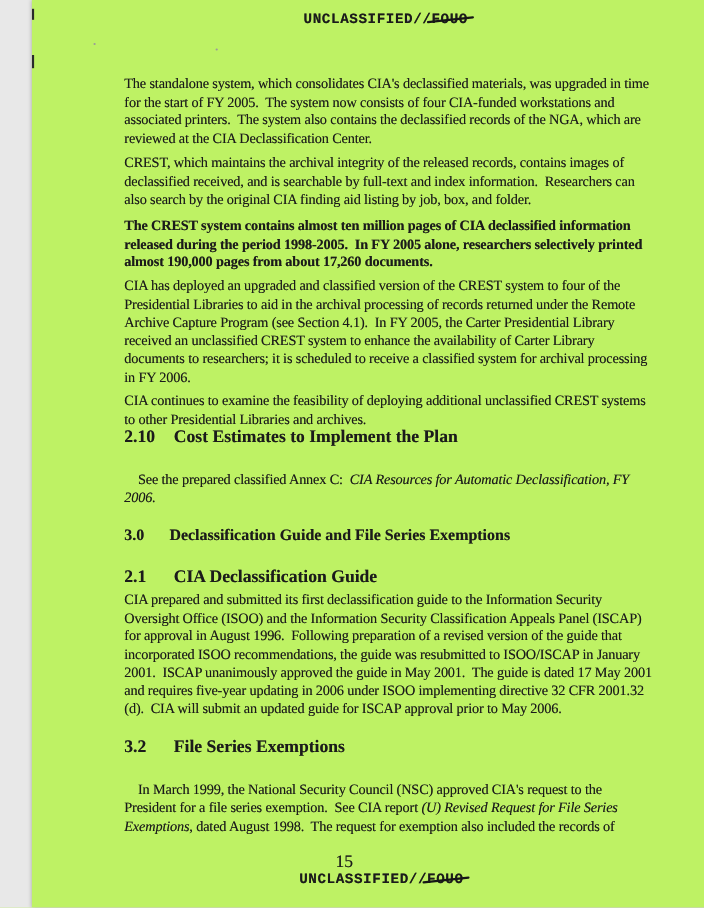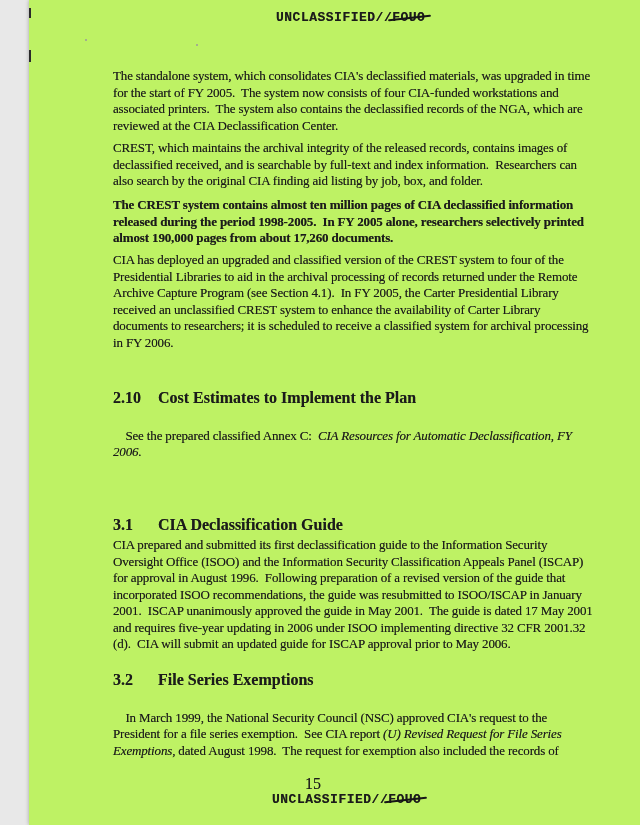--- a/index.html
+++ b/index.html
@@ -68,32 +68,36 @@
   </div>
 
   <div class="block" style="top:68px;">The standalone system, which consolidates CIA's declassified materials, was upgraded in time for the start of FY 2005.  The system now consists of four CIA-funded workstations and associated printers.  The system also contains the declassified records of the NGA, which are reviewed at the CIA Declassification Center.</div>
 
   <div class="block" style="top:140px;">CREST, which maintains the archival integrity of the released records, contains images of declassified received, and is searchable by full-text and index information.  Researchers can also search by the original CIA finding aid listing by job, box, and folder.</div>
 
   <div class="block" style="top:197px;font-weight:bold;">The CREST system contains almost ten million pages of CIA declassified information released during the period 1998-2005.  In FY 2005 alone, researchers selectively printed almost 190,000 pages from about 17,260 documents.</div>
 
   <div class="block" style="top:252px;">CIA has deployed an upgraded and classified version of the CREST system to four of the Presidential Libraries to aid in the archival processing of records returned under the Remote Archive Capture Program (see Section 4.1).  In FY 2005, the Carter Presidential Library received an unclassified CREST system to enhance the availability of Carter Library documents to researchers; it is scheduled to receive a classified system for archival processing in FY 2006.</div>
 
+  <div class="block" style="top:356px;">CIA continues to examine the feasibility of deploying additional unclassified CREST systems to other Presidential Libraries and archives.</div>
 
   <div class="head" style="top:389px;">
     <span class="num">2.10</span><span>Cost Estimates to Implement the Plan</span>
   </div>
 
   <div class="block" style="top:411px;">
     <span>See the prepared classified Annex C:  </span><span class="it">CIA Resources for Automatic Declassification, FY 2006.</span>
   </div>
 
+  <div class="head head-major" style="top:479px;">
+    <span class="num">3.0</span><span>Declassification Guide and File Series Exemptions</span>
+  </div>
 
   <div class="head" style="top:516px;">
-    <span class="num">3.1</span><span>CIA Declassification Guide</span>
+    <span class="num">2.1</span><span>CIA Declassification Guide</span>
   </div>
 
   <div class="block" style="top:537px;">CIA prepared and submitted its first declassification guide to the Information Security Oversight Office (ISOO) and the Information Security Classification Appeals Panel (ISCAP) for approval in August 1996.  Following preparation of a revised version of the guide that incorporated ISOO recommendations, the guide was resubmitted to ISOO/ISCAP in January 2001.  ISCAP unanimously approved the guide in May 2001.  The guide is dated 17 May 2001 and requires five-year updating in 2006 under ISOO implementing directive 32 CFR 2001.32 (d).  CIA will submit an updated guide for ISCAP approval prior to May 2006.</div>
 
   <div class="head" style="top:671px;">
     <span class="num">3.2</span><span>File Series Exemptions</span>
   </div>
 
   <div class="block" style="top:693px;">
     <span>In March 1999, the National Security Council (NSC) approved CIA's request to the President for a file series exemption.  See CIA report </span><span class="it">(U) Revised Request for File Series Exemptions</span><span>, dated August 1998.  The request for exemption also included the records of</span>

